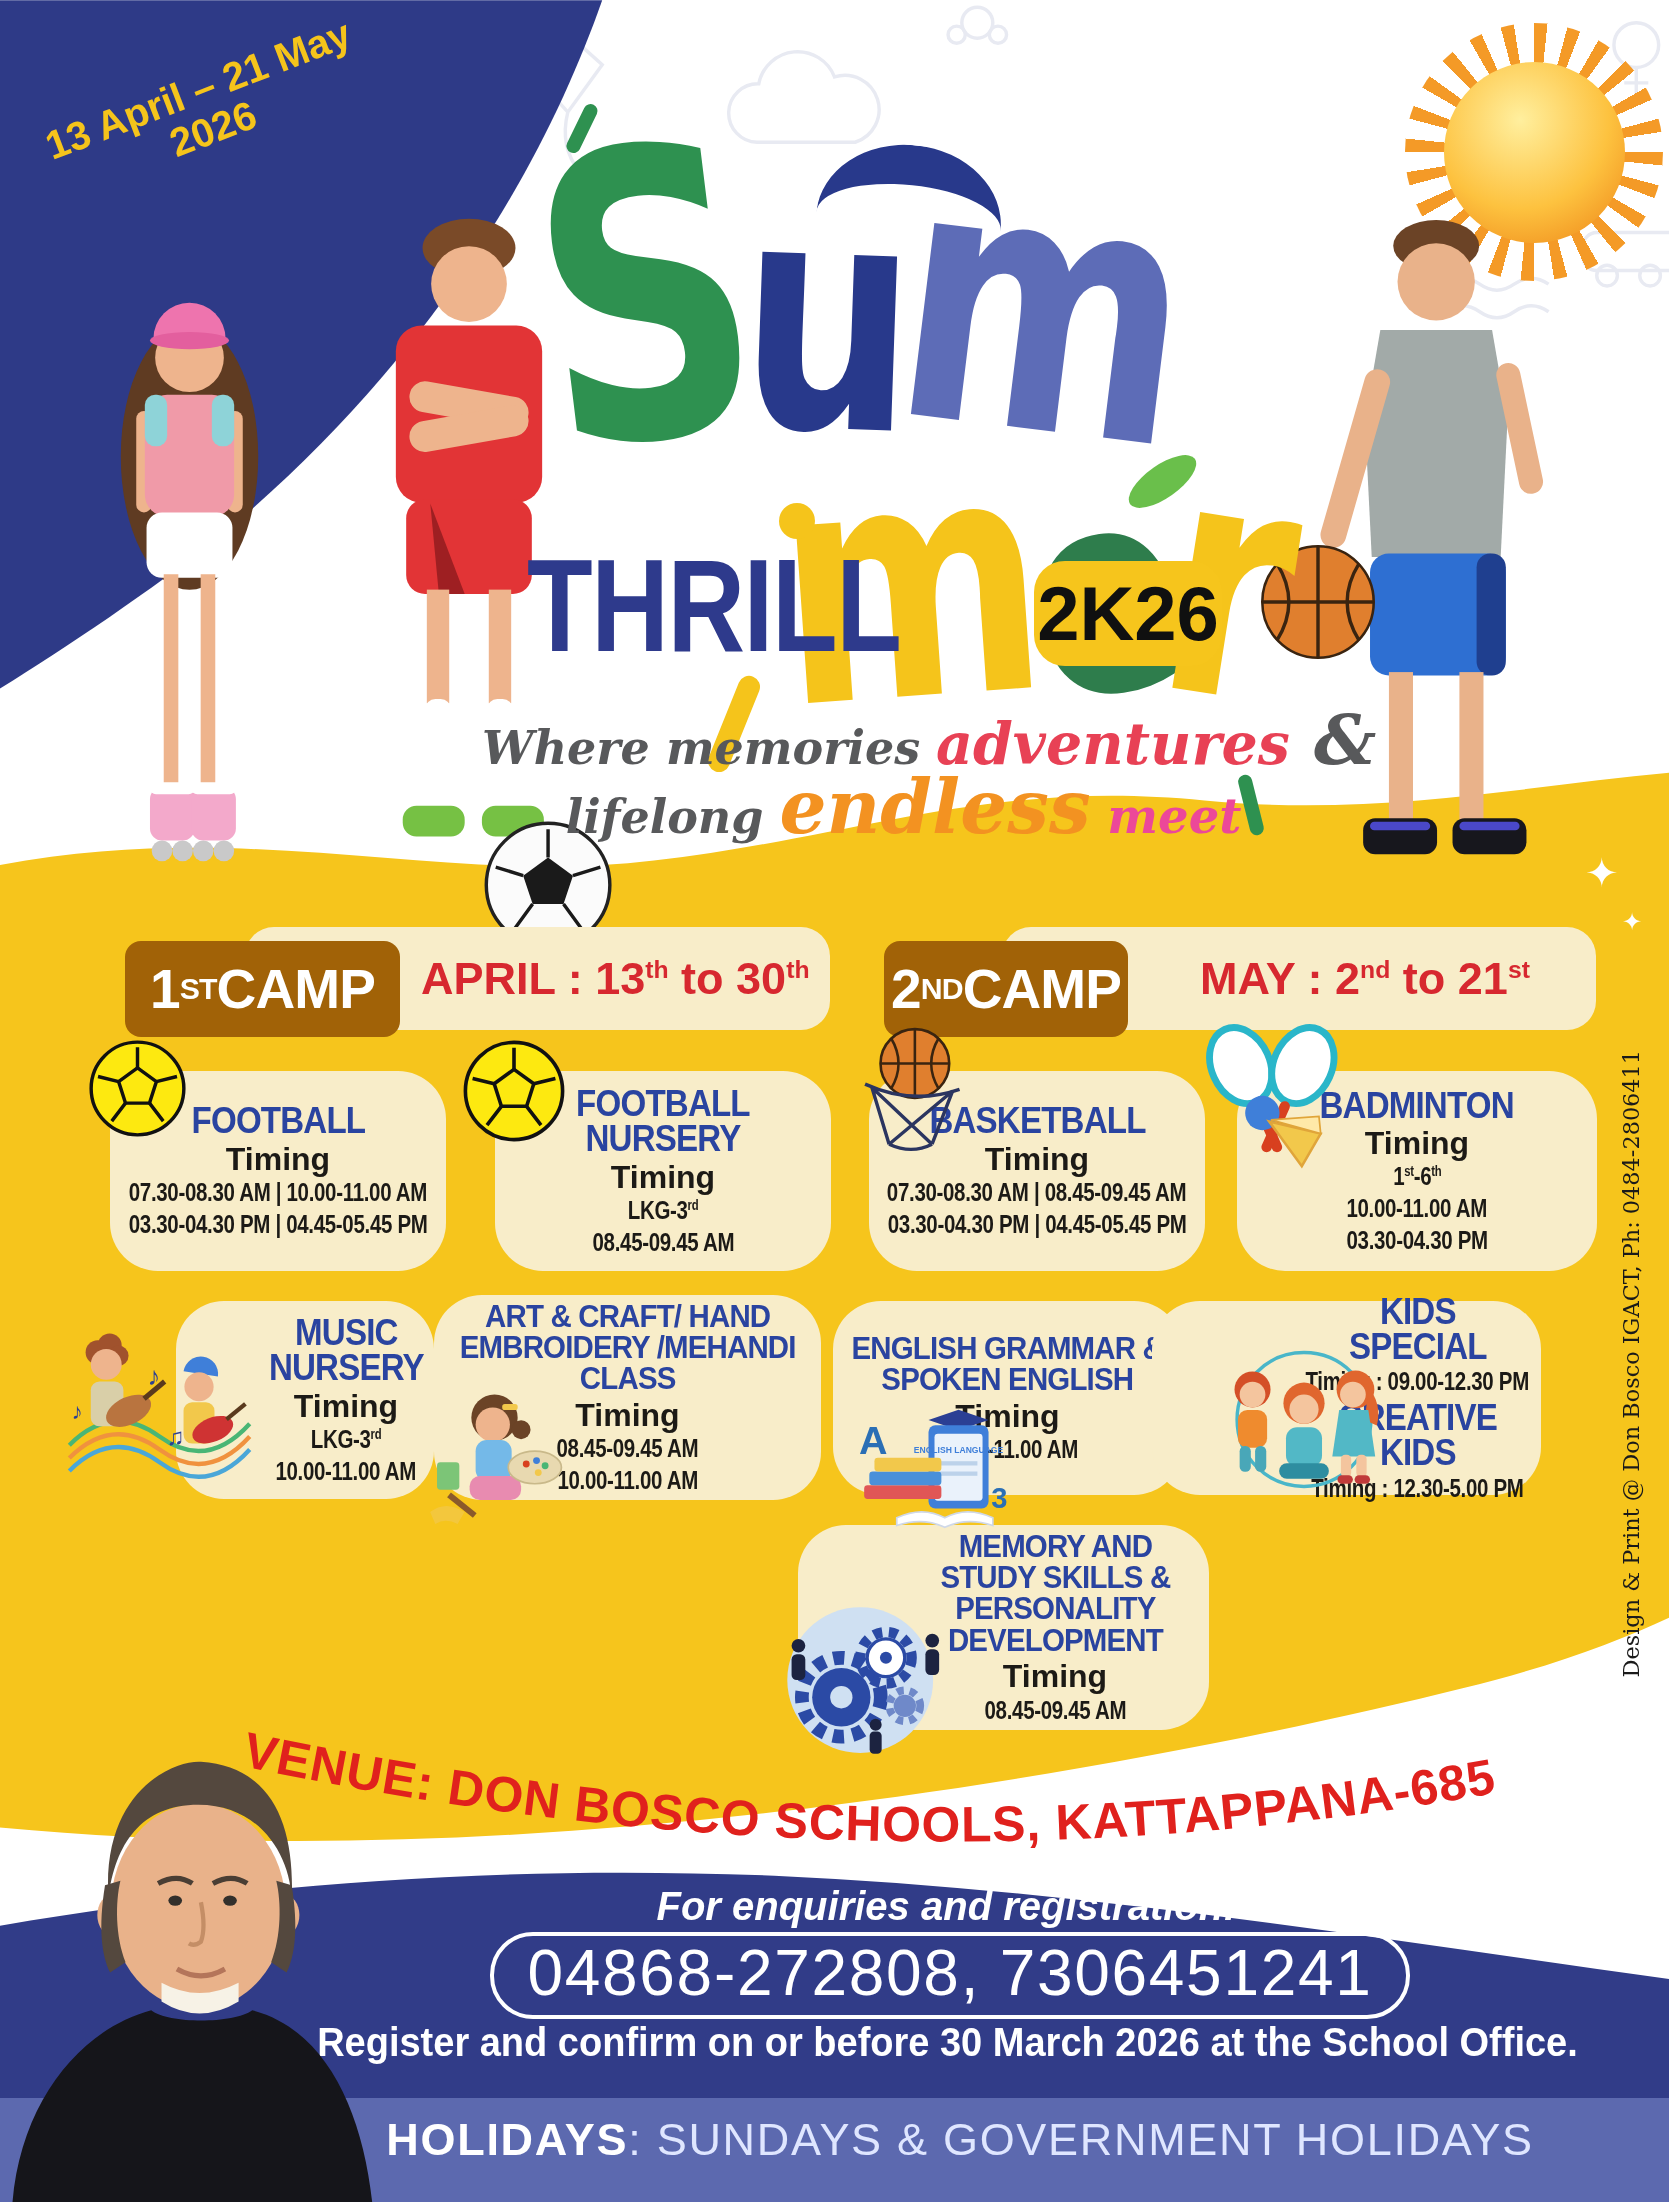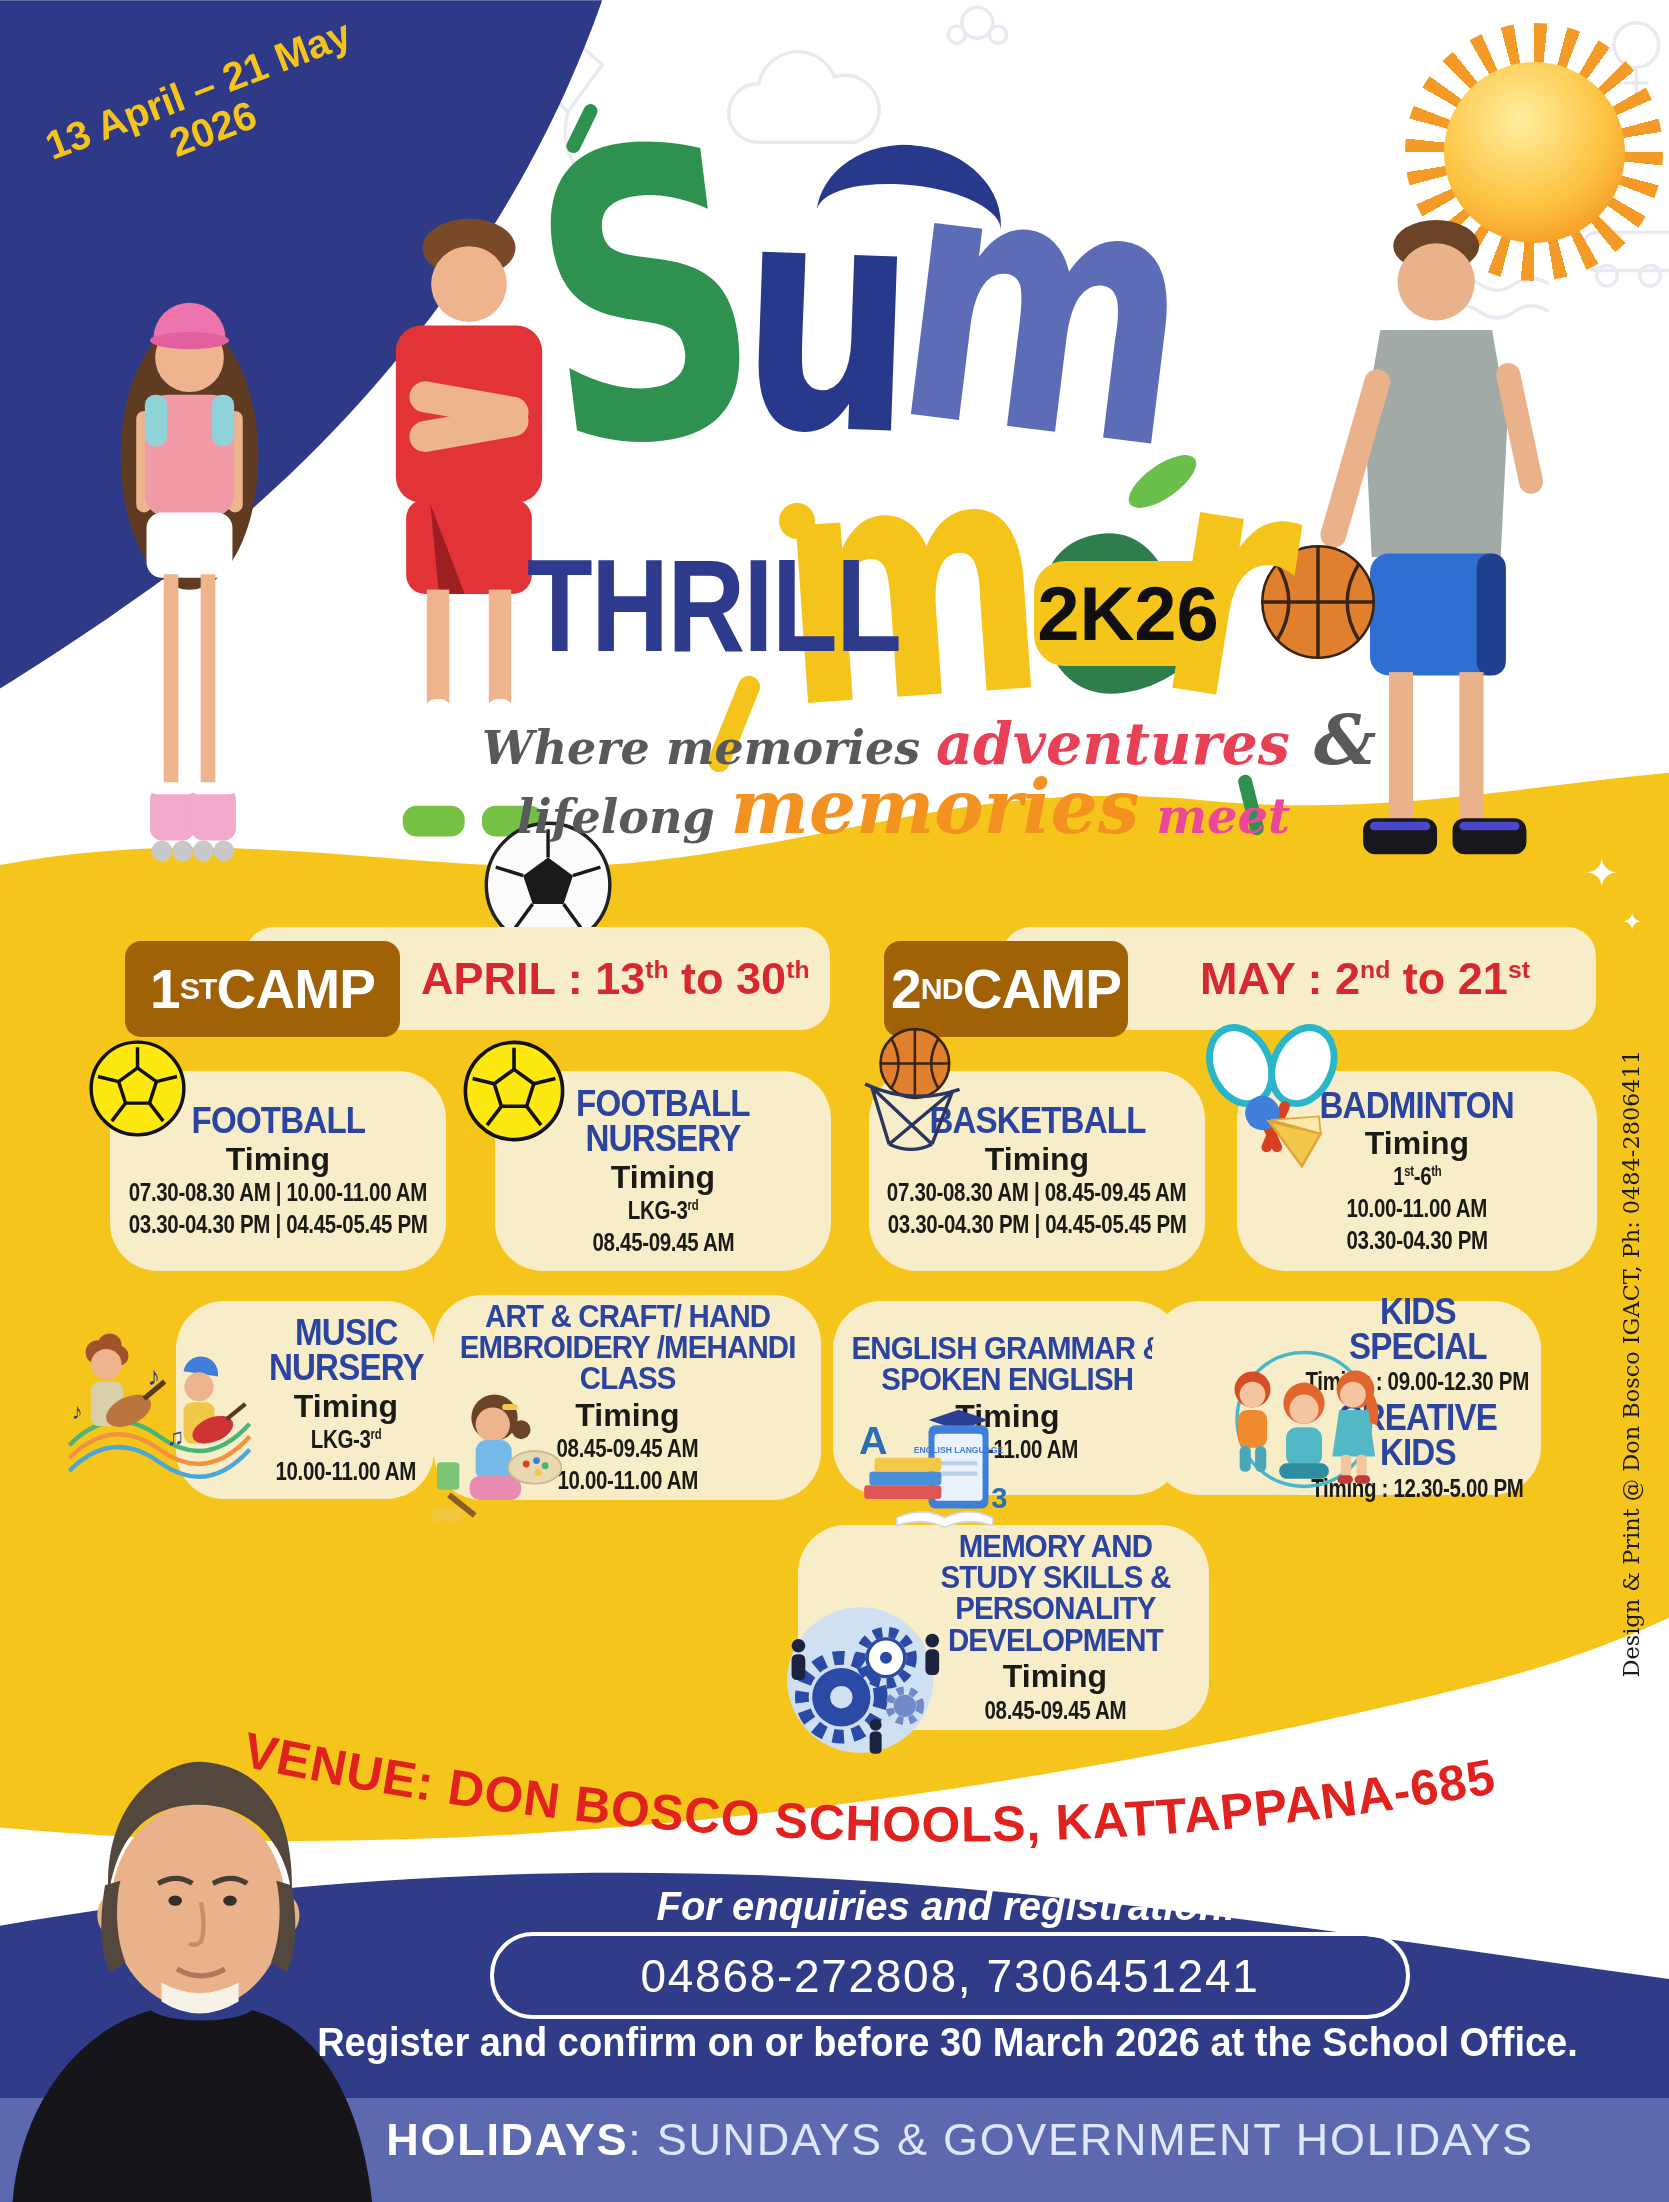--- a/index.html
+++ b/index.html
@@ -81,21 +81,21 @@
             letter-spacing:-0.4px;line-height:1.1;}
   .t-sm .row-title{font-size:32px;}
   .pl100 .card-rows{padding-left:82px;}
   .pl170 .card-rows{padding-left:142px;}
   .pl120 .card-rows{padding-left:103px;}
 
   
   .enquiries{left:344px;top:1884px;width:1205px;text-align:center;color:#ffffff;
              font-size:40px;font-weight:bold;font-style:italic;}
   .phone-pill{left:490px;top:1932px;width:912px;height:79px;border:4.3px solid #ffffff;border-radius:43px;
-             display:flex;align-items:center;justify-content:center;color:#ffffff;font-size:46px;
+             display:flex;justify-content:center;color:#ffffff;font-size:64px;
              letter-spacing:1.7px;}
   .register{left:284px;top:2020px;width:1325px;text-align:center;color:#ffffff;font-size:40px;
              font-weight:bold;transform:scaleX(0.95);white-space:nowrap;}
   .holidays-bar{left:0;top:2098px;width:1669px;height:105px;background:#5c69af;display:flex;
              align-items:flex-start;justify-content:center;padding-left:232px;padding-top:15.5px;
              box-sizing:border-box;font-size:45px;letter-spacing:1.7px;color:#dfe6ff;white-space:nowrap;}
   .holidays-bar b{color:#ffffff;font-weight:bold;margin-left:19px;}
 
   .side-credit{left:1407px;top:1441px;width:447px;text-align:center;transform:rotate(-90deg);
              font-family:"DejaVu Serif",serif;color:#1a1a1a;font-size:22.4px;white-space:nowrap;}
@@ -238,21 +238,21 @@
     <div class="accent acc-tail"></div>
   </div>
 
   <div class="abs thrill">THRILL</div>
   <div class="abs badge-2k26">2K26</div>
 
   <div class="abs tag1 script">
     <span class="t-gray">Where memories </span><span class="t-adv">adventures</span><span class="t-amp"> &amp; </span>
   </div>
   <div class="abs tag2 script">
-    <span class="t-gray">lifelong </span><span class="t-mem">memories</span><span class="t-meet"> meet</span>
+    <span class="t-gray">lifelong </span><span class="t-mem">endless</span><span class="t-meet"> meet</span>
   </div>
 
   <div class="camp-panel camp1-panel">
     <div class="camp-dates">APRIL : 13<sup>th</sup> to 30<sup>th</sup></div>
   </div>
   <div class="camp-badge camp1-badge">1<sup>ST</sup> CAMP</div>
   <div class="camp-panel camp2-panel">
     <div class="camp-dates">MAY : 2<sup>nd</sup> to 21<sup>st</sup></div>
   </div>
   <div class="camp-badge camp2-badge">2<sup>ND</sup> CAMP</div>

